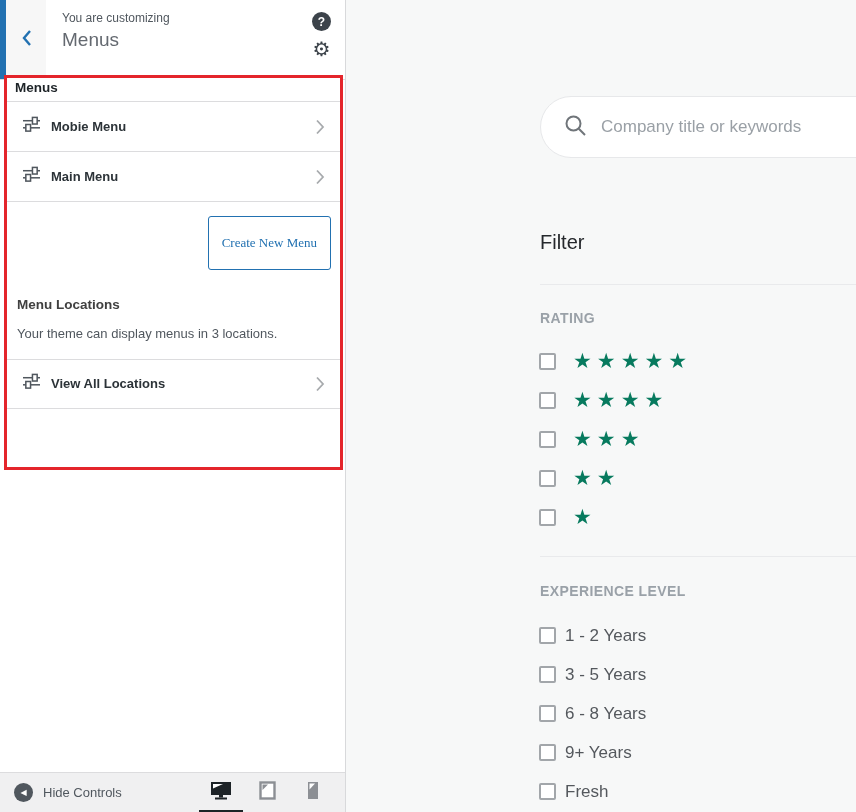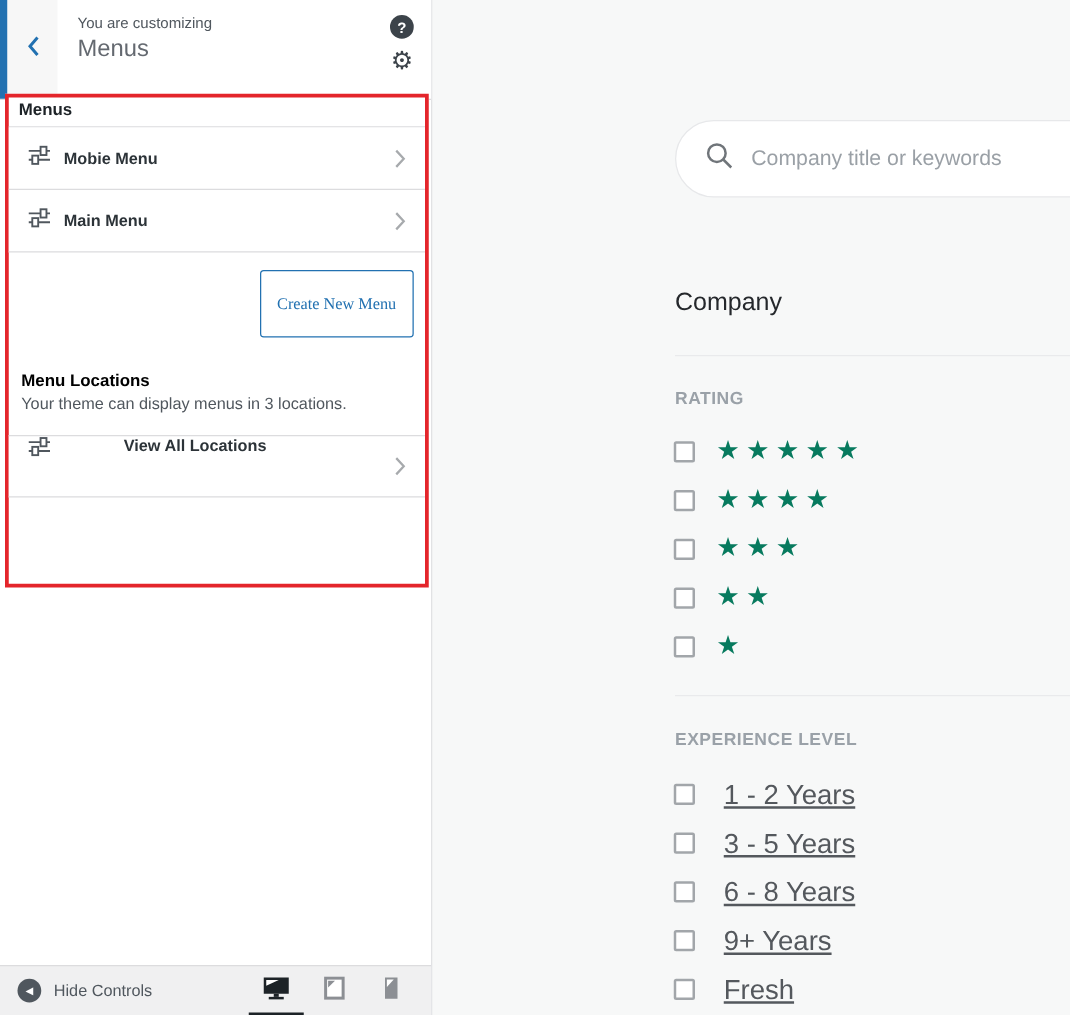--- a/index.html
+++ b/index.html
@@ -32,25 +32,25 @@
     color:#1d2327; border-bottom:1px solid #dcdcde; }
   .menu-row { height:50px; display:flex; align-items:center; padding:0 15px;
     border-bottom:1px solid #dcdcde; background:#fff; cursor:pointer; }
   .menu-row .lbl { margin-left:10px; font-size:13px; font-weight:600; color:#2c3338; }
   .row-chev { margin-left:auto; display:flex; align-items:center; }
   .btn-area { text-align:right; padding:14px 9px 0 0; }
   .create-btn { display:inline-block; background:#fff; color:#2271b1;
     border:1px solid #2271b1; border-radius:3px; font-size:13px;
     padding:18px 13px; cursor:pointer; font-family:Liberation Serif, serif; }
   .locations { padding:27px 10px 0; }
-  .loc-heading { font-size:13.5px; font-weight:bold; color:#000000; }
-  .loc-desc { margin-top:2px; font-size:13px; color:#50575e; line-height:1.45; }
-  .view-row { margin-top:15px; height:50px; display:flex; 
+  .loc-heading { font-size:13.5px; font-weight:bold; color:#404040; }
+  .loc-desc { margin-top:13px; font-size:13px; color:#50575e; line-height:1.45; }
+  .view-row { margin-top:15px; height:50px; display:flex; align-items:center;
     padding:0 15px; border-top:1px solid #dcdcde; border-bottom:1px solid #dcdcde;
-    background:#fff; cursor:pointer;gap:48px; }
+    background:#fff; cursor:pointer; }
   .view-row .lbl { margin-left:10px; font-size:13px; font-weight:600; color:#2c3338; }
 
   
   .cust-footer { position:absolute; left:0; bottom:0; width:345px; height:40px;
     background:#f0f0f1; border-top:1px solid #dcdcde; display:flex;
     align-items:center; padding:0 20px 0 14px; }
   .collapse-circle { width:19px; height:19px; border-radius:50%; background:#50575e;
     color:#fff; font-size:8px; display:flex; align-items:center;
     justify-content:center; cursor:pointer; }
   .hide-lbl { margin-left:10px; font-size:13px; color:#50575e; }
@@ -75,21 +75,21 @@
   .pdivider { position:absolute; left:194px; right:0; height:1px; background:#e9eaec; }
   .sec-heading { position:absolute; left:194px; font-size:14px; font-weight:700;
     color:#9aa1a8; letter-spacing:0.4px; }
   .opt-list { position:absolute; left:193px; }
   .opt-row { height:39px; display:flex; align-items:center; cursor:pointer; }
   .cbx { appearance:none; -webkit-appearance:none; width:17px; height:17px;
     border:2px solid #a2a6aa; border-radius:2px; background:#fff; margin:0;
     cursor:pointer; flex:0 0 17px; }
   .stars { margin-left:17px; font-size:21px; color:#077a5e; letter-spacing:5px;
     line-height:1; padding-bottom:2px; }
-  .opt-lbl { margin-left:23px; font-size:22px; color:#54585d;text-decoration:underline; }
+  .opt-lbl { margin-left:9px; font-size:17px; color:#54585d; }
 </style>
 </head>
 <body>
 
 <div class="stage">
 
   <div class="sidebar">
 
     <div class="cust-header">
       <div class="blue-stripe"></div>
@@ -213,21 +213,21 @@
     <div class="search-pill">
       <span>
         <svg width="23" height="23" viewBox="0 0 23 23">
           <circle cx="9.5" cy="9.5" r="7" fill="none" stroke="#70757a" stroke-width="2"></circle>
           <line x1="14.8" y1="14.8" x2="21" y2="21" stroke="#70757a" stroke-width="2"></line>
         </svg>
       </span>
       <input type="text" placeholder="Company title or keywords" style="">
     </div>
 
-    <div class="filter-title">Company</div>
+    <div class="filter-title">Filter</div>
     <div class="pdivider" style="top:284px;"></div>
 
     <div class="sec-heading" style="top:310px;">RATING</div>
 
     <div class="opt-list" style="top:342px;">
       <div class="opt-row">
         <input type="checkbox" class="cbx" style="">
         <span class="stars">★★★★★</span>
       </div>
       <div class="opt-row">

